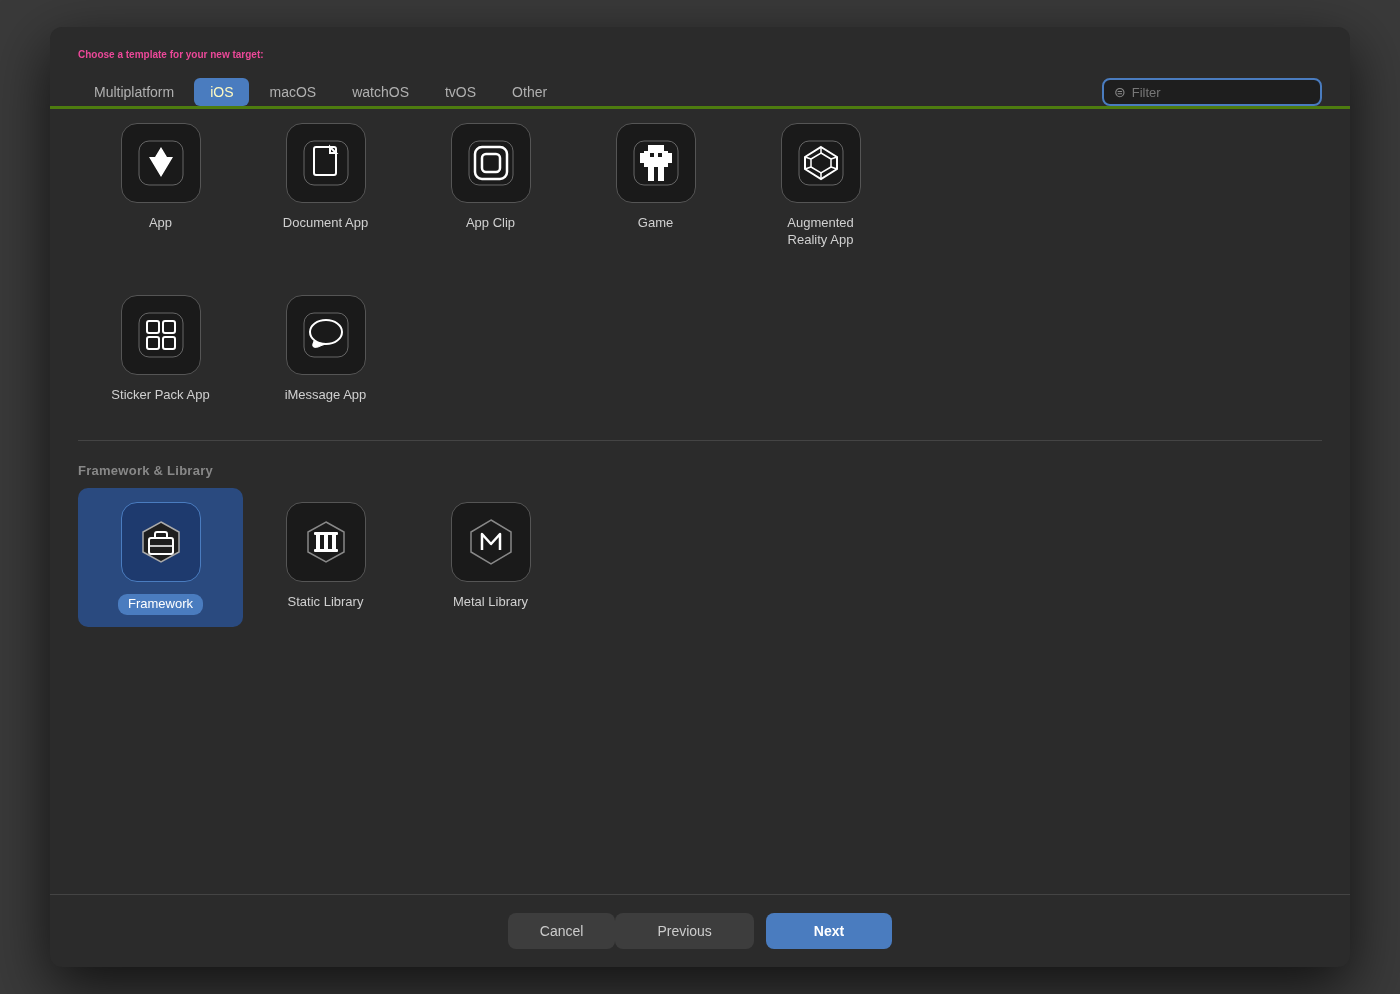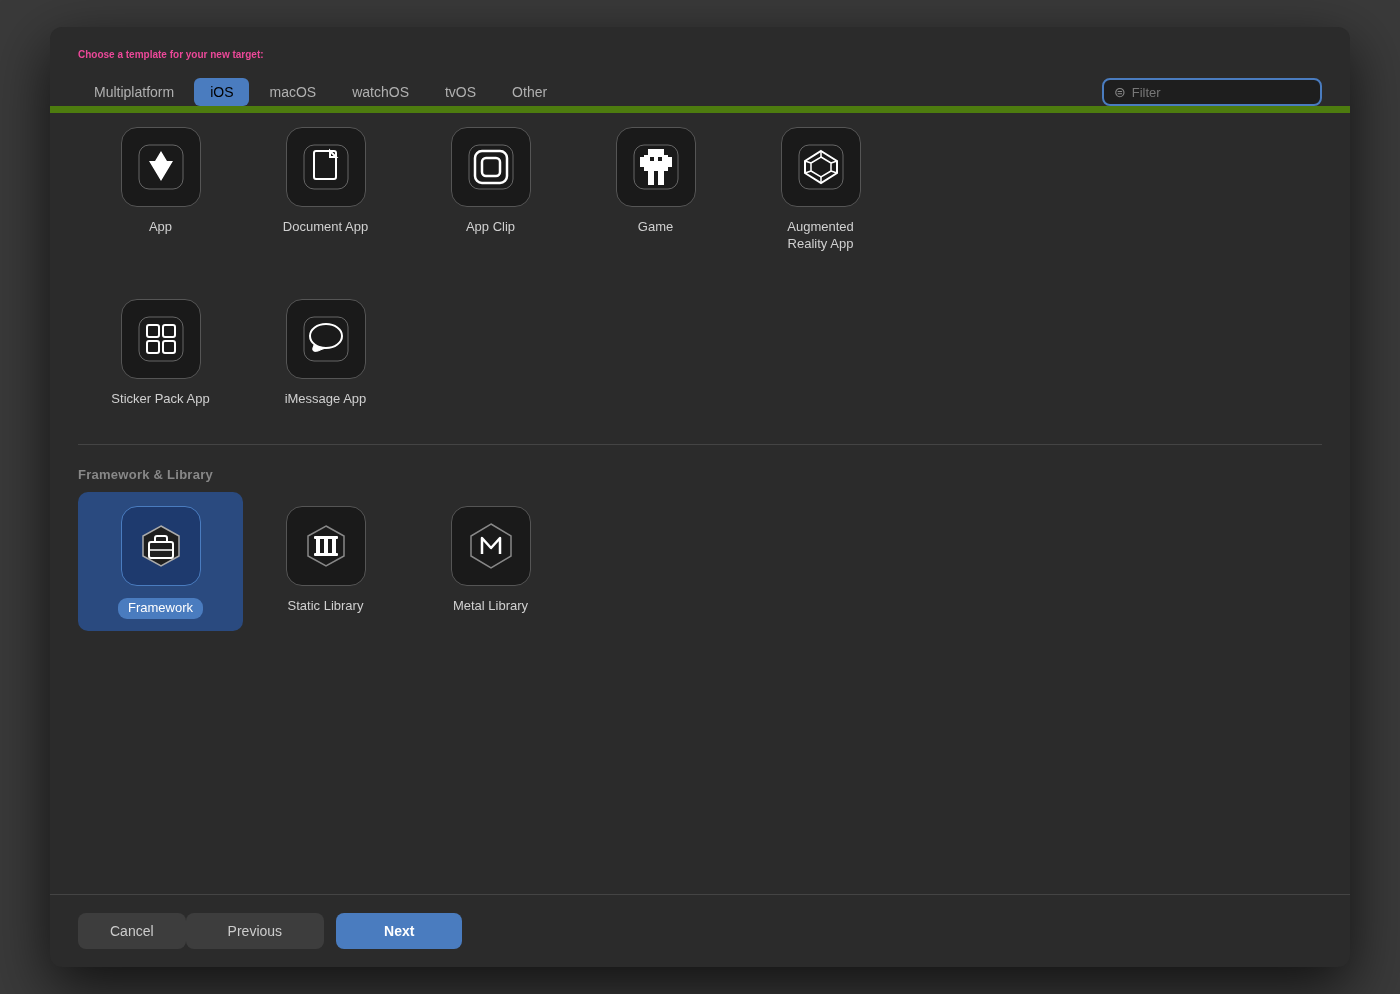--- a/index.html
+++ b/index.html
@@ -29,21 +29,21 @@
       padding: 22px 28px 10px 28px;
       color: #ec4899;
       font-size: 10px;
       font-weight: 700;
     }
 
     .tab-bar-row {
       display: flex;
       align-items: center;
       padding: 8px 28px 0 28px;
-      border-bottom: 7px solid #4d7c0f;
+      border-bottom: 3px solid #4d7c0f;
       gap: 0;
       justify-content: space-between;
     }
 
     .tabs {
       display: flex;
       gap: 4px;
       align-items: center;
     }
 
@@ -53,21 +53,21 @@
       font-size: 14px;
       color: #b0b0b0;
       cursor: pointer;
       border: none;
       background: transparent;
       outline: none;
     }
 
     .tab.active {
       background: #4a7cbf;
-      color: #000000;
+      color: #fef9c3;
       font-weight: 500;
     }
 
     .filter-input-wrap {
       display: flex;
       align-items: center;
       border: 2px solid #4a7cbf;
       border-radius: 8px;
       background: #1e1e1e;
       padding: 4px 10px;
@@ -161,21 +161,21 @@
 
     .section-divider {
       border: none;
       border-top: 1px solid #444;
       margin: 4px 0;
     }
 
     .footer {
       display: flex;
       align-items: center;
-      justify-content: flex-start;
+      justify-content: center;
       padding: 18px 28px;
       border-top: 1px solid #444;
     }
 
     .btn-cancel {
       background: #3d3d3d;
       color: #ccc;
       border: none;
       border-radius: 8px;
       padding: 10px 32px;

